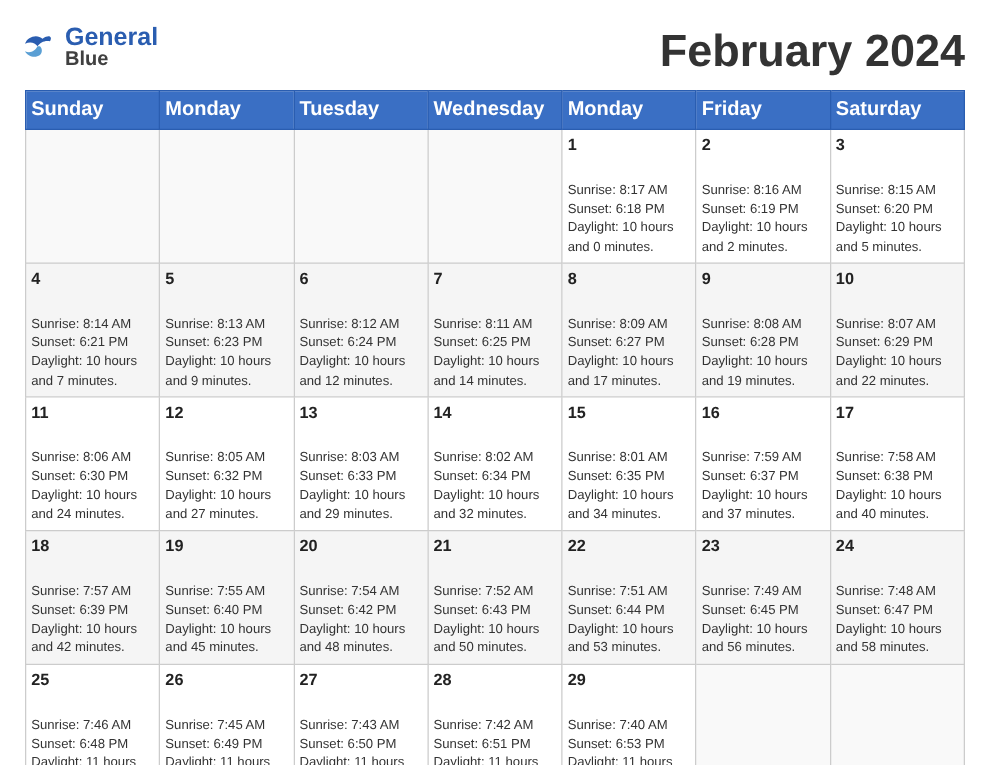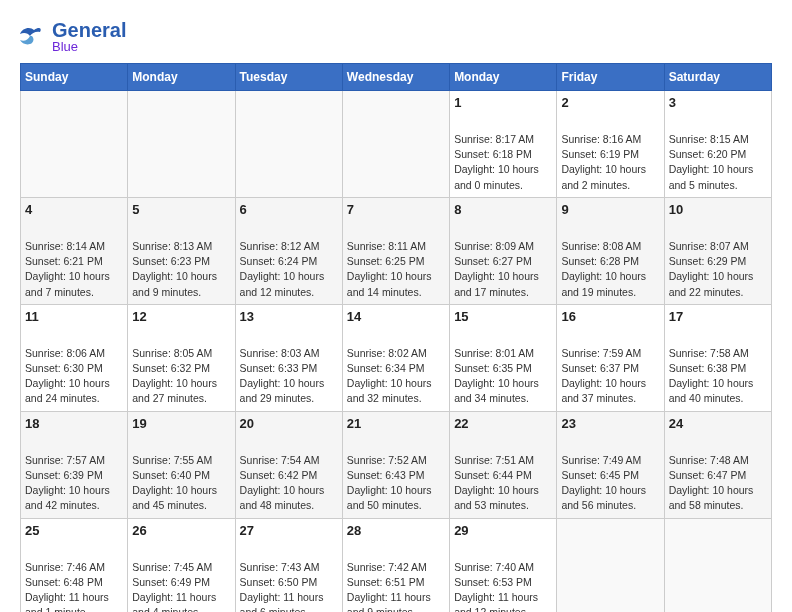--- a/index.html
+++ b/index.html
@@ -36,21 +36,21 @@
     .calendar {
       width: 100%;
       border-collapse: collapse;
       font-size: 11px;
     }
     .calendar thead th {
       background-color: #3a6fc4;
       color: #fff;
       padding: 6px 4px;
       text-align: left;
-      font-size: 12px;
+      font-size: 16px;
       border: 1px solid #2a5db0;
     }
     .calendar tbody td {
       border: 1px solid #ccc;
       vertical-align: top;
       padding: 4px;
       width: calc(100% / 7);
       min-height: 80px;
       height: 85px;
     }
@@ -83,25 +83,26 @@
 
 <div class="header">
   <div class="logo">
     <div class="logo-wrapper">
       <svg width="28" height="22" viewBox="0 0 28 22">
         <path d="M14 4 C10 0 2 2 0 8 C4 6 8 7 10 10 C12 7 16 5 20 6 C22 3 20 0 14 4Z" fill="#2a5db0"></path>
         <path d="M10 10 C8 14 4 16 0 14 C2 18 8 20 12 17 C14 15 14 12 12 10Z" fill="#5a9fd4"></path>
       </svg>
       <div>
         <div style="font-size:20px;font-weight:bold;color:#2a5db0;line-height:1">General</div>
-        <div style="font-size:13px;font-weight:normal;color:#6d28d9;line-height:1">Blue</div>
+        <div style="font-size:16px;font-weight:bold;color:#404040;line-height:1">Blue</div>
       </div>
     </div>
   </div>
   <div class="title-block">
+    <div class="main-title">February 2024</div>
   </div>
 </div>
 
 <table class="calendar">
   <thead>
     <tr>
     <th>Sunday</th>
         <th>Monday</th>
         <th>Tuesday</th>
         <th>Wednesday</th>

